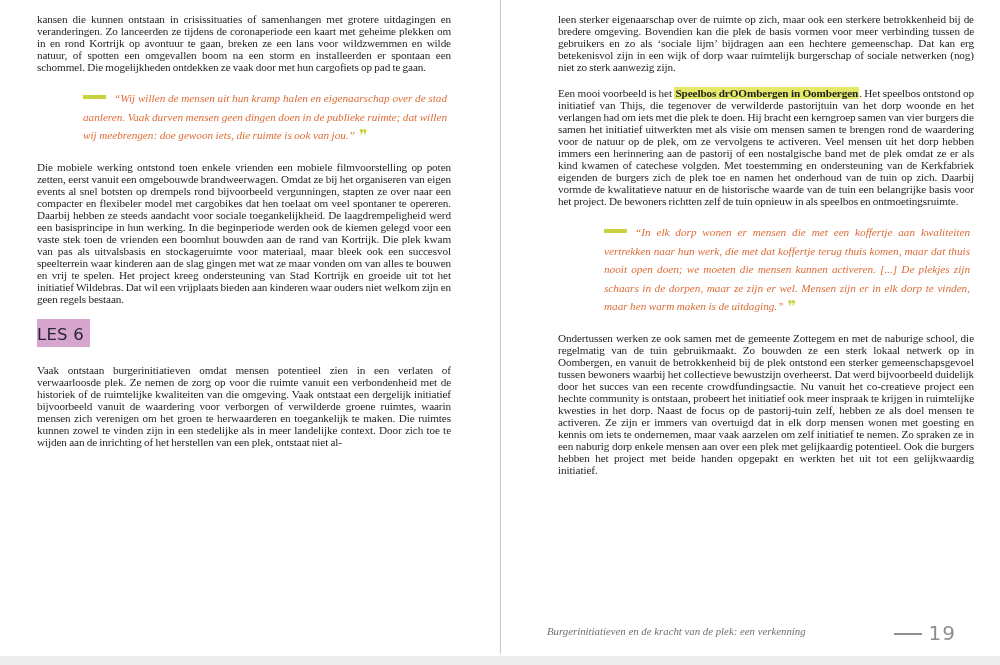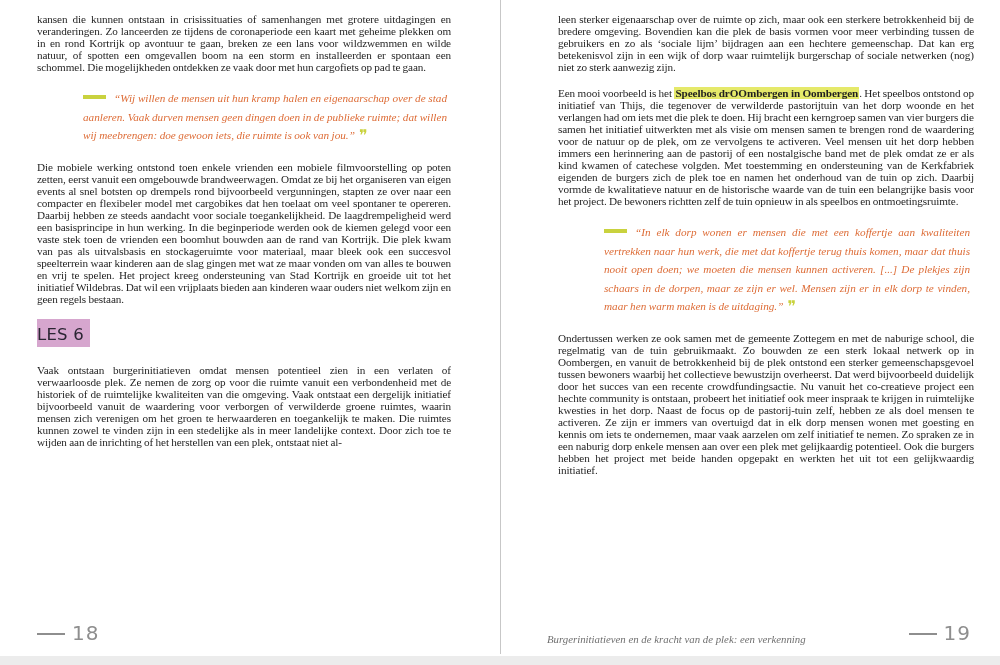--- a/index.html
+++ b/index.html
@@ -89,23 +89,23 @@
     white-space: nowrap;
   }
   .num-dash {
     display: inline-block;
     width: 28px; height: 2px;
     background: #8e8e8e;
     vertical-align: 5px;
     margin-right: 7px;
   }
   .footer-left { position: absolute; left: 37px; bottom: 0; }
-  .footer-num-right { position: absolute; right: 29px; bottom: 0; }
+  .footer-num-right { position: absolute; right: 44px; bottom: 0; }
   .running-title {
-    position: absolute; left: 47px; bottom: 0;
+    position: absolute; left: 47px; bottom: 8px;
     font-style: italic;
     font-size: 10.8px;
     color: #6f6f6f;
   }
 
   .divider {
     position: absolute;
     left: 500px; top: 0;
     width: 1px; height: 654px;
     background: #c7c7c7;
@@ -130,23 +130,20 @@
 
       <p class="body-par">Die mobiele werking ontstond toen enkele vrienden een mobiele filmvoorstelling op poten zetten, eerst vanuit een omgebouwde brandweerwagen. Omdat ze bij het organiseren van eigen events al snel botsten op drempels rond bijvoorbeeld vergunningen, stapten ze over naar een compacter en flexibeler model met cargobikes dat hen toelaat om veel spontaner te opereren. Daarbij hebben ze steeds aandacht voor sociale toegankelijkheid. De laagdrempeligheid werd een basisprincipe in hun werking. In die beginperiode werden ook de kiemen gelegd voor een vaste stek toen de vrienden een boomhut bouwden aan de rand van Kortrijk. Die plek kwam van pas als uitvalsbasis en stockageruimte voor materiaal, maar bleek ook een succesvol speelterrein waar kinderen aan de slag gingen met wat ze maar vonden om van alles te bouwen en vrij te spelen. Het project kreeg ondersteuning van Stad Kortrijk en groeide uit tot het initiatief Wildebras. Dat wil een vrijplaats bieden aan kinderen waar ouders niet welkom zijn en geen regels bestaan.</p>
 
       <div class="heading">
         <div><span class="hl-pink les-line">LES 6</span></div>
       </div>
 
       <p class="body-par">Vaak ontstaan burgerinitiatieven omdat mensen potentieel zien in een verlaten of verwaarloosde plek. Ze nemen de zorg op voor die ruimte vanuit een verbondenheid met de historiek of de ruimtelijke kwaliteiten van die omgeving. Vaak ontstaat een dergelijk initiatief bijvoorbeeld vanuit de waardering voor verborgen of verwilderde groene ruimtes, waarin mensen zich verenigen om het groen te herwaarderen en toegankelijk te maken. Die ruimtes kunnen zowel te vinden zijn in een stedelijke als in meer landelijke context. Door zich toe te wijden aan de inrichting of het herstellen van een plek, ontstaat niet al-</p>
     </div>
 
-    <div class="footer">
-      <div class="footer-left page-num"><span class="num-dash"></span><span>18</span></div>
-    </div>
   </div>
 
   <div class="page page-right">
     <div class="page-content">
       <p class="body-par">leen sterker eigenaarschap over de ruimte op zich, maar ook een sterkere betrokkenheid bij de bredere omgeving. Bovendien kan die plek de basis vormen voor meer verbinding tussen de gebruikers en zo als ‘sociale lijm’ bijdragen aan een hechtere gemeenschap. Dat kan erg betekenisvol zijn in een wijk of dorp waar ruimtelijk burgerschap of sociale netwerken (nog) niet zo sterk aanwezig zijn.</p>
 
       <p class="body-par"><span>Een mooi voorbeeld is het </span><span class="hl-yellow">Speelbos drOOmbergen in Oombergen</span><span>. Het speelbos ontstond op initiatief van Thijs, die tegenover de verwilderde pastorijtuin van het dorp woonde en het verlangen had om iets met die plek te doen. Hij bracht een kerngroep samen van vier burgers die samen het initiatief uitwerkten met als visie om mensen samen te brengen rond de waardering voor de natuur op de plek, om ze vervolgens te activeren. Veel mensen uit het dorp hebben immers een herinnering aan de pastorij of een nostalgische band met de plek omdat ze er als kind kwamen of catechese volgden. Met toestemming en ondersteuning van de Kerkfabriek eigenden de burgers zich de plek toe en namen het onderhoud van de tuin op zich. Daarbij vormde de kwalitatieve natuur en de historische waarde van de tuin een belangrijke basis voor het project. De bewoners richtten zelf de tuin opnieuw in als speelbos en ontmoetingsruimte.</span></p>
 
       <div class="quote"><span class="qdash"></span><span>“In elk dorp wonen er mensen die met een koffertje aan kwaliteiten vertrekken naar hun werk, die met dat koffertje terug thuis komen, maar dat thuis nooit open doen; we moeten die mensen kunnen activeren. [...] De plekjes zijn schaars in de dorpen, maar ze zijn er wel. Mensen zijn er in elk dorp te vinden, maar hen warm maken is de uitdaging.”</span><span class="qclose">❞</span></div>
 

